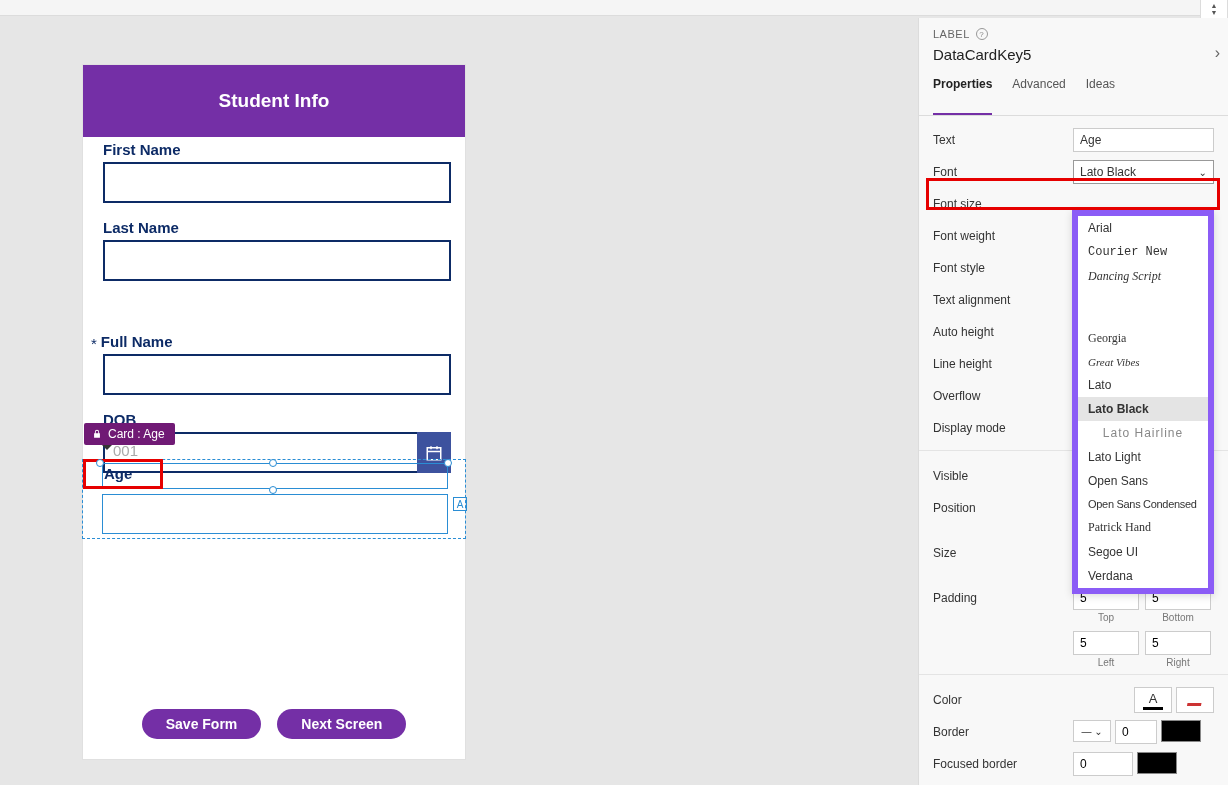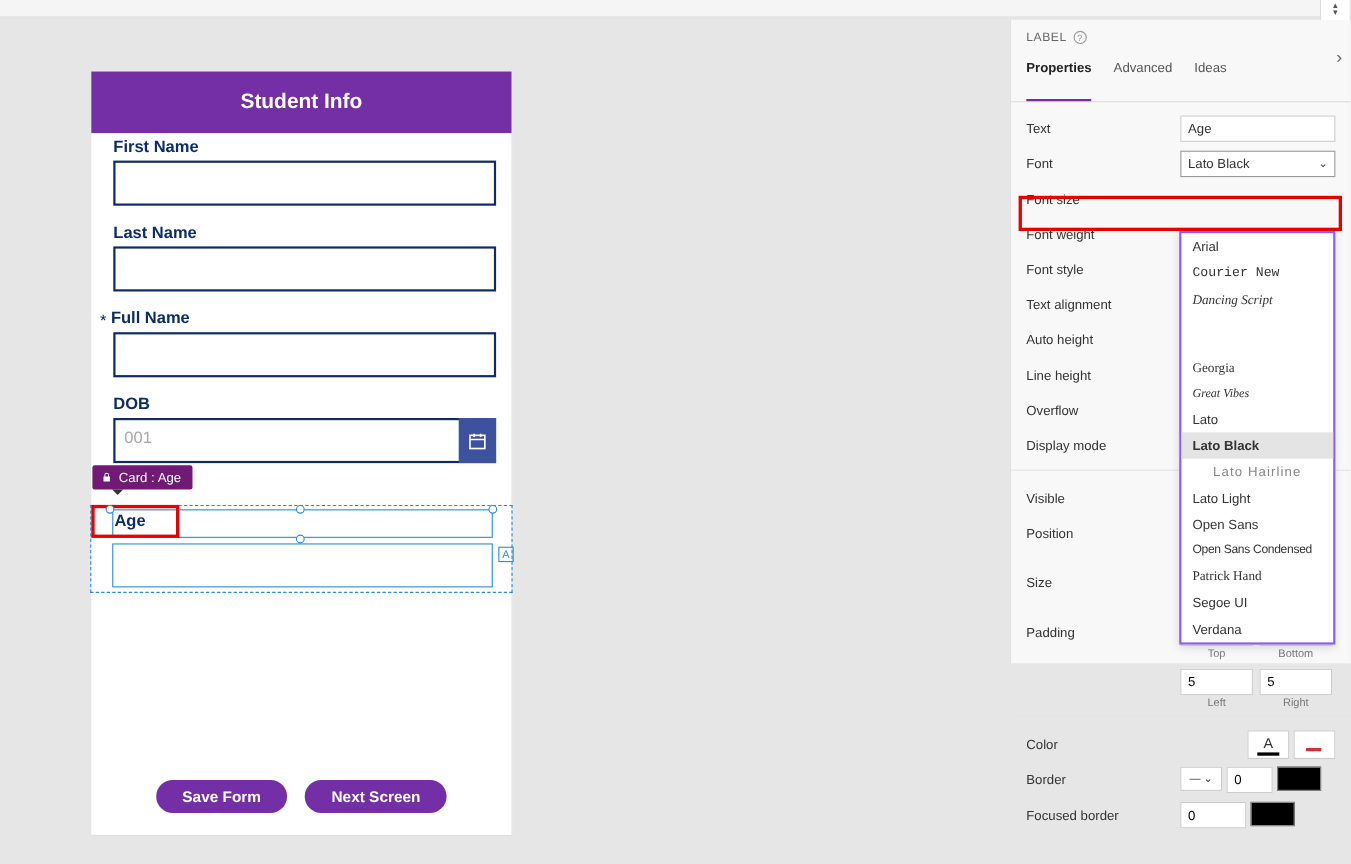--- a/index.html
+++ b/index.html
@@ -3,27 +3,27 @@
 <meta charset="utf-8">
 <style>
   * { box-sizing: border-box; margin: 0; padding: 0; font-family: "Segoe UI", Arial, sans-serif; }
   body { background: #e6e6e6; width: 1228px; height: 785px; position: relative; overflow: hidden; }
 
   .topbar { position: absolute; top: 0; left: 0; width: 1228px; height: 16px; background: #f5f5f5; border-bottom: 1px solid #dcdcdc; }
   .topbar-chevrons { position: absolute; right: 0; top: -2px; width: 28px; height: 22px; background: #fff; border:1px solid #dcdcdc; display:flex; flex-direction:column; align-items:center; justify-content:center; font-size:7px; color:#555;}
 
   
   .canvas-form { position: absolute; left: 82px; top: 64px; width: 384px; height: 696px; background:#fff; border:1px solid #e0e0e0; }
-  .form-header { height: 56px; background: #742fa6; color:#fff; display:flex; align-items:center; justify-content:center; font-size:19px; font-weight:700; }
+  .form-header { height: 72px; background: #742fa6; color:#fff; display:flex; align-items:center; justify-content:center; font-size:19px; font-weight:700; }
   .form-body { padding: 0 20px 0 20px; position:relative; height: 560px; }
   .field-label { color:#0d2b66; font-size:15px; font-weight:700; margin-top:4px; }
   .field-input { width: 348px; height: 41px; border:2px solid #0d2b66; margin-top:4px; margin-bottom:16px; background:#fff; }
   .req-row { display:flex; align-items:baseline; gap:4px; margin-top:4px;}
   .req-star { color:#0d2b66; font-size:15px; position:relative; left:-12px; top:2px;}
-  .req-label { color:#0d2b66; font-size:15px; font-weight:700; position:relative; left:-12px; }
+  .req-label { color:#0d2b66; font-size:15px; font-weight:700; position:relative; left:-12px;margin-top:36px; }
 
   .dob-wrap { position:relative; width:348px; height:41px; border:2px solid #0d2b66; margin-top:4px; }
   .dob-placeholder { position:absolute; left:8px; top:8px; color:#a9a9a9; font-size:15px; }
   .dob-date-btn { position:absolute; right:-2px; top:-2px; width:34px; height:41px; background:#3d529e; display:flex; align-items:center; justify-content:center; }
   .dob-date-btn svg { width:18px; height:18px; fill:#fff; stroke:#fff;}
 
   .card-tooltip { position:absolute; left:84px; top:423px; background:#701a75; color:#fff; font-size:12px; padding:4px 10px 4px 8px; border-radius:2px; display:flex; align-items:center; gap:6px; z-index:5;}
   .card-tooltip::after { content:""; position:absolute; bottom:-5px; left:18px; width:0; height:0; border-left:5px solid transparent; border-right:5px solid transparent; border-top:5px solid #333;}
   .lock-icon { width:10px; height:10px; }
 
@@ -32,41 +32,41 @@
   .age-label-text { position:absolute; left:104px; top:465px; color:#0d2b66; font-size:15px; font-weight:700; z-index:6;}
   .age-red-box { position:absolute; left:83px; top:459px; width:80px; height:30px; border:3px solid #e60000; z-index:7;}
   .age-input-box { position:absolute; left:102px; top:494px; width:346px; height:40px; border:1px solid #2a8dd4; z-index:4;}
   .sel-handle { width:8px; height:8px; background:#fff; border:1px solid #2a8dd4; border-radius:50%; position:absolute; z-index:8;}
   .badge-A { position:absolute; left:453px; top:497px; width:14px; height:14px; border:1px solid #2a8dd4; color:#2a8dd4; font-size:10px; display:flex; align-items:center; justify-content:center; z-index:8;}
 
   .form-footer { position:absolute; bottom:20px; left:0; width:100%; display:flex; justify-content:center; gap:16px;}
   .pill-btn { background:#742fa6; color:#fff; border:none; border-radius:18px; padding:7px 24px; font-size:14px; font-weight:600;}
 
   
-  .props { position:absolute; right:0; top:18px; width:310px; height:585px; background:#f8f8f8; border-left:1px solid #dcdcdc; }
+  .props { position:absolute; right:0; top:18px; width:310px; height:767px; background:#f8f8f8; border-left:1px solid #dcdcdc; }
   .props-head { padding:10px 14px 0 14px; }
   .label-row { color:#666; font-size:11px; letter-spacing:0.5px; display:flex; align-items:center; gap:6px; }
   .help-circ { width:12px; height:12px; border:1px solid #999; border-radius:50%; font-size:8px; color:#888; display:flex; align-items:center; justify-content:center;}
   .chev-right { position:absolute; right:8px; top:26px; color:#666; font-size:16px;}
   .elem-name { font-size:15px; color:#222; margin-top:6px;}
   .tabs { display:flex; gap:20px; margin-top:14px; font-size:12px; color:#555;}
   .tab { padding-bottom:22px; cursor:pointer;}
   .tab.active { color:#222; border-bottom:2px solid #742fa6; font-weight:600;}
   .divider { height:1px; background:#dcdcdc; }
 
   .prop-rows { padding: 8px 0 0 0; }
   .prop-row { display:flex; align-items:center; height:32px; padding:0 14px; font-size:12px; color:#333; }
   .prop-label { flex:0 0 140px; }
   .prop-ctrl { flex:1; }
   .text-input { width:100%; height:24px; border:1px solid #ccc; background:#fff; padding:0 6px; font-size:12px; color:#333;}
   .dd { width:100%; height:24px; border:1px solid #999; background:#fff; display:flex; align-items:center; justify-content:space-between; padding:0 6px; font-size:12px;}
   .dd .chev { font-size:10px; color:#333;}
   .font-highlight { position:absolute; right:8px; top:160px; width:294px; height:32px; border:3px solid #e60000; z-index:20; pointer-events:none;}
 
-  .font-dd { position:absolute; right:14px; top:192px; width:142px; background:#fff; border:2px solid #8b5cf6; box-shadow:0 2px 8px rgba(0,0,0,0.15); z-index:15;}
+  .font-dd { position:absolute; right:14px; top:192px; width:142px; background:#fff; border:6px solid #8b5cf6; box-shadow:0 2px 8px rgba(0,0,0,0.15); z-index:15;}
   .font-opt { padding:5px 10px; font-size:12px; color:#333; cursor:pointer;}
   .font-opt.sel { background:#e4e4e4; font-weight:700;}
   .f-courier { font-family:"Courier New", monospace;}
   .f-script { font-family: cursive; font-style:italic;}
   .f-georgia { font-family: Georgia, serif; margin-top: 37px;}
   .f-vibes { font-family: cursive; font-style:italic; font-size:11px;}
   .f-hair { font-weight:200; color:#888; letter-spacing:1px;text-align:center;}
   .f-light { font-weight:400;}
   .f-cond { font-stretch:condensed; font-size:11px; letter-spacing:-0.3px;}
   .f-hand { font-family: cursive;}
@@ -148,20 +148,21 @@
 <div class="sel-handle" style="left:269px; top:486px;"></div>
 <div class="badge-A">A</div>
 
 <div class="props">
   <div class="props-head">
     <div class="label-row">
       <span>LABEL</span>
       <span class="help-circ">?</span>
     </div>
     <span class="chev-right">›</span>
+    <div class="elem-name">DataCardKey5</div>
     <div class="tabs">
       <div class="tab active">Properties</div>
       <div class="tab">Advanced</div>
       <div class="tab">Ideas</div>
     </div>
   </div>
   <div class="divider"></div>
 
   <div class="prop-rows">
     <div class="prop-row">

